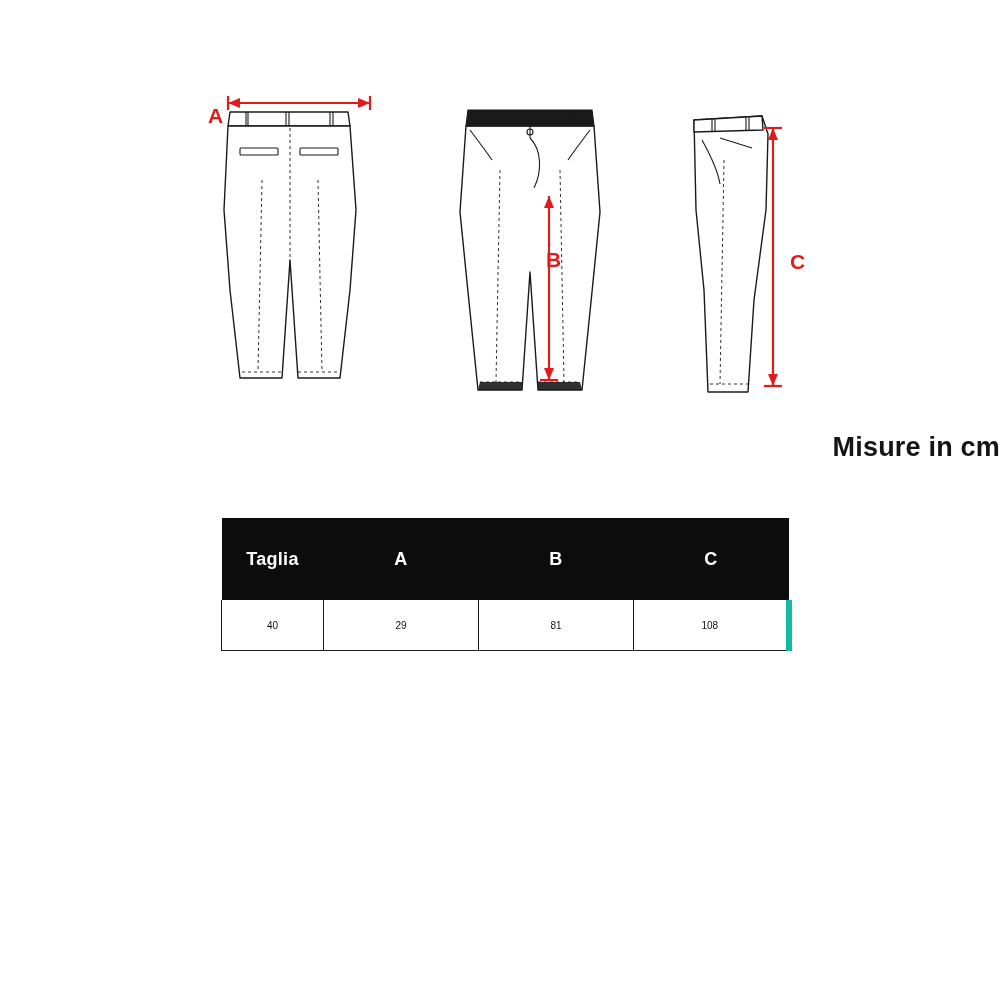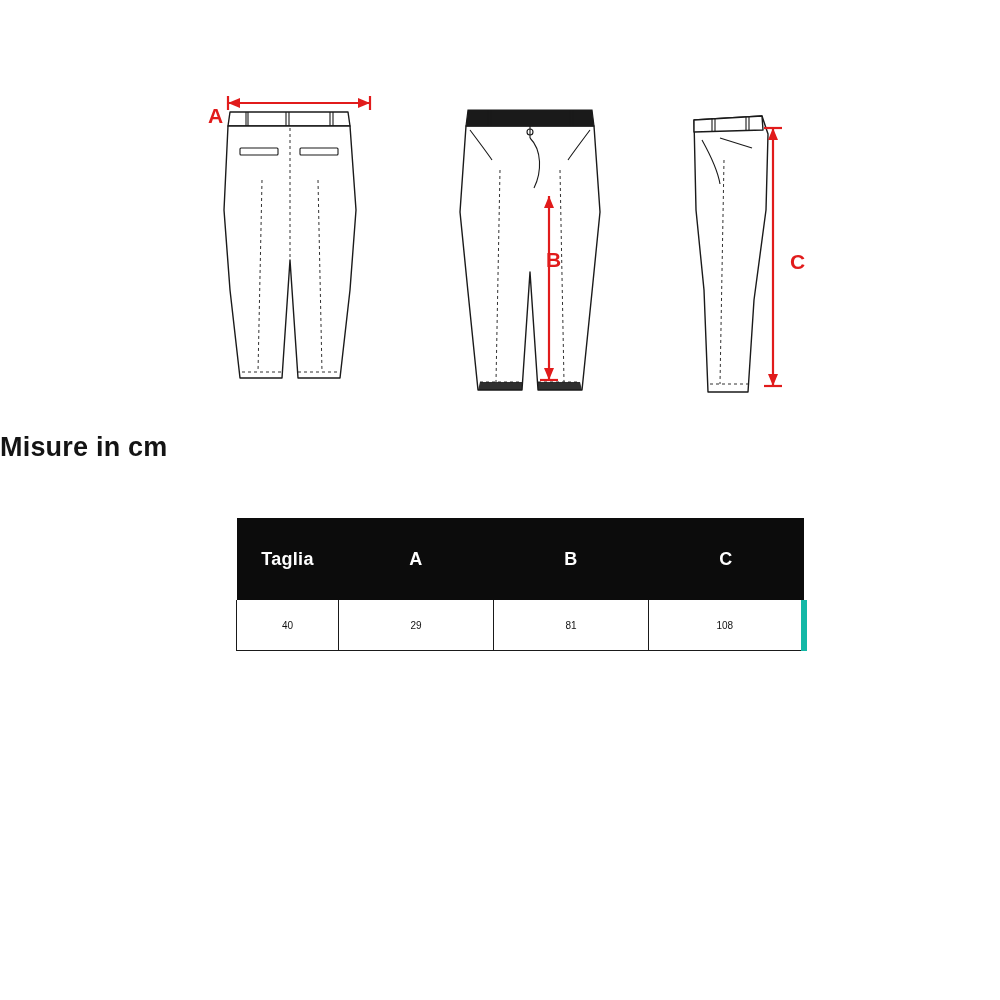--- a/index.html
+++ b/index.html
@@ -46,30 +46,30 @@
   }
   .label-a { left: 208px; top: 44px; }
   .label-b { left: 546px; top: 188px; }
   .label-c { left: 790px; top: 190px; }
 
   .caption {
     position: absolute;
     left: 0;
     top: 432px;
     width: 1000px;
-    text-align: left;
+    text-align: right;
     font-size: 27px;
     font-weight: bold;
     color: #141414;
     letter-spacing: 0.2px;
   }
 
   .table-wrap {
     position: absolute;
-    left: 236px;
+    left: 221px;
     top: 518px;
     width: 560px;
   }
   table.size-table {
     border-collapse: collapse;
     width: 560px;
     table-layout: fixed;
   }
   table.size-table thead th {
     background: #0c0c0c;

